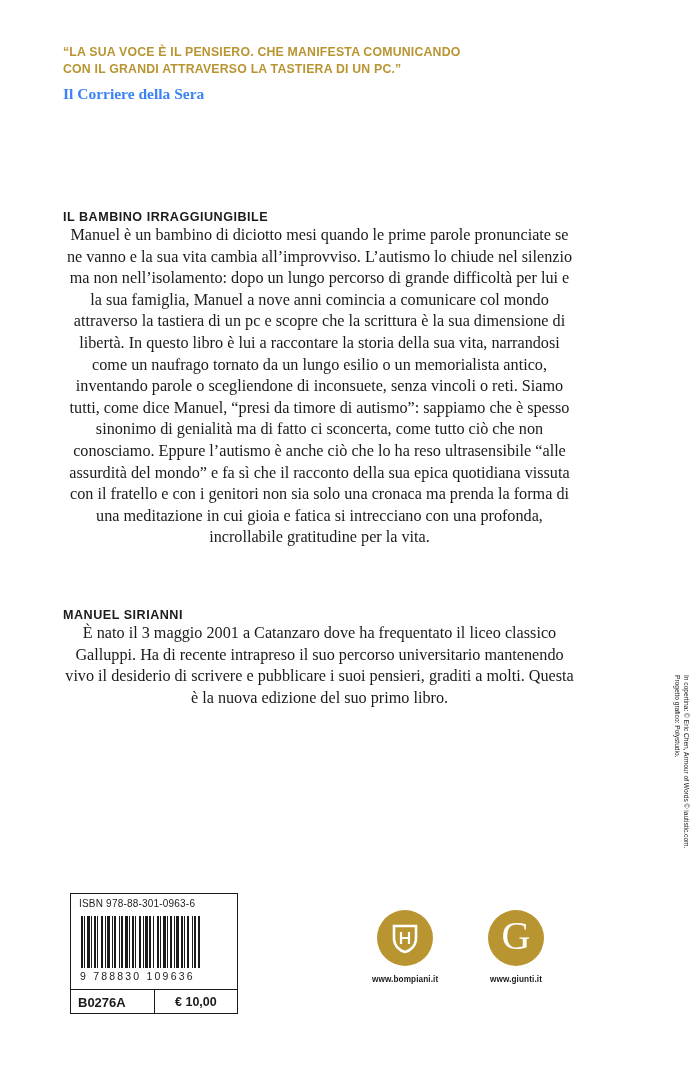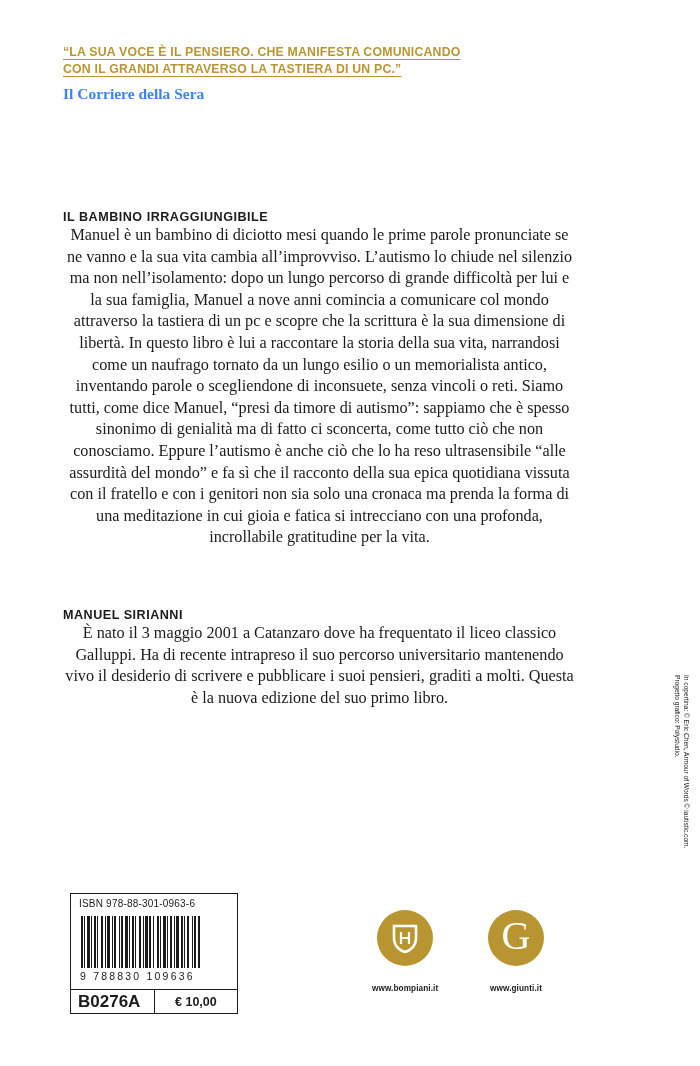--- a/index.html
+++ b/index.html
@@ -26,21 +26,20 @@
     left: 63px;
     top: 44px;
     width: 470px;
   }
   .quote-line {
     font-family: "Liberation Sans", sans-serif;
     font-weight: bold;
     font-size: 12.3px;
     letter-spacing: 0.2px;
     color: #b99532;
-    text-decoration: underline;
     text-underline-offset: 3px;
     text-decoration-thickness: 1px;
     line-height: 17px;
     white-space: nowrap;
   }
   .quote-source {
     margin-top: 6px;
     font-family: "Liberation Serif", serif;
     font-size: 15.5px;
     color: #3b82f6;
@@ -140,21 +139,21 @@
     width: 168px;
     height: 25px;
     border-top: 1px solid #1b1b1b;
     box-sizing: border-box;
     display: flex;
     align-items: center;
   }
   .barcode-code {
     font-family: "Liberation Sans", sans-serif;
     font-weight: bold;
-    font-size: 17px;
+    font-size: 13px;
     padding-left: 8px;
     width: 84px;
     box-sizing: border-box;
     color: #1b1b1b;
   }
   .barcode-price {
     font-family: "Liberation Sans", sans-serif;
     font-weight: bold;
     font-size: 12.5px;
     padding-left: 20px;
@@ -195,21 +194,21 @@
   .logo-group.giunti { left: 488px; }
   .logo-circle {
     width: 56px;
     height: 56px;
     border-radius: 50%;
     background: #b99532;
     position: relative;
     margin: 0 auto;
   }
   .logo-caption {
-    margin-top: 18px;
+    margin-top: 9px;
     font-family: "Liberation Sans", sans-serif;
     font-weight: bold;
     font-size: 8.2px;
     letter-spacing: 0.1px;
     color: #1b1b1b;
   }
   .glyph-b {
     position: absolute;
     inset: 0;
     display: flex;

